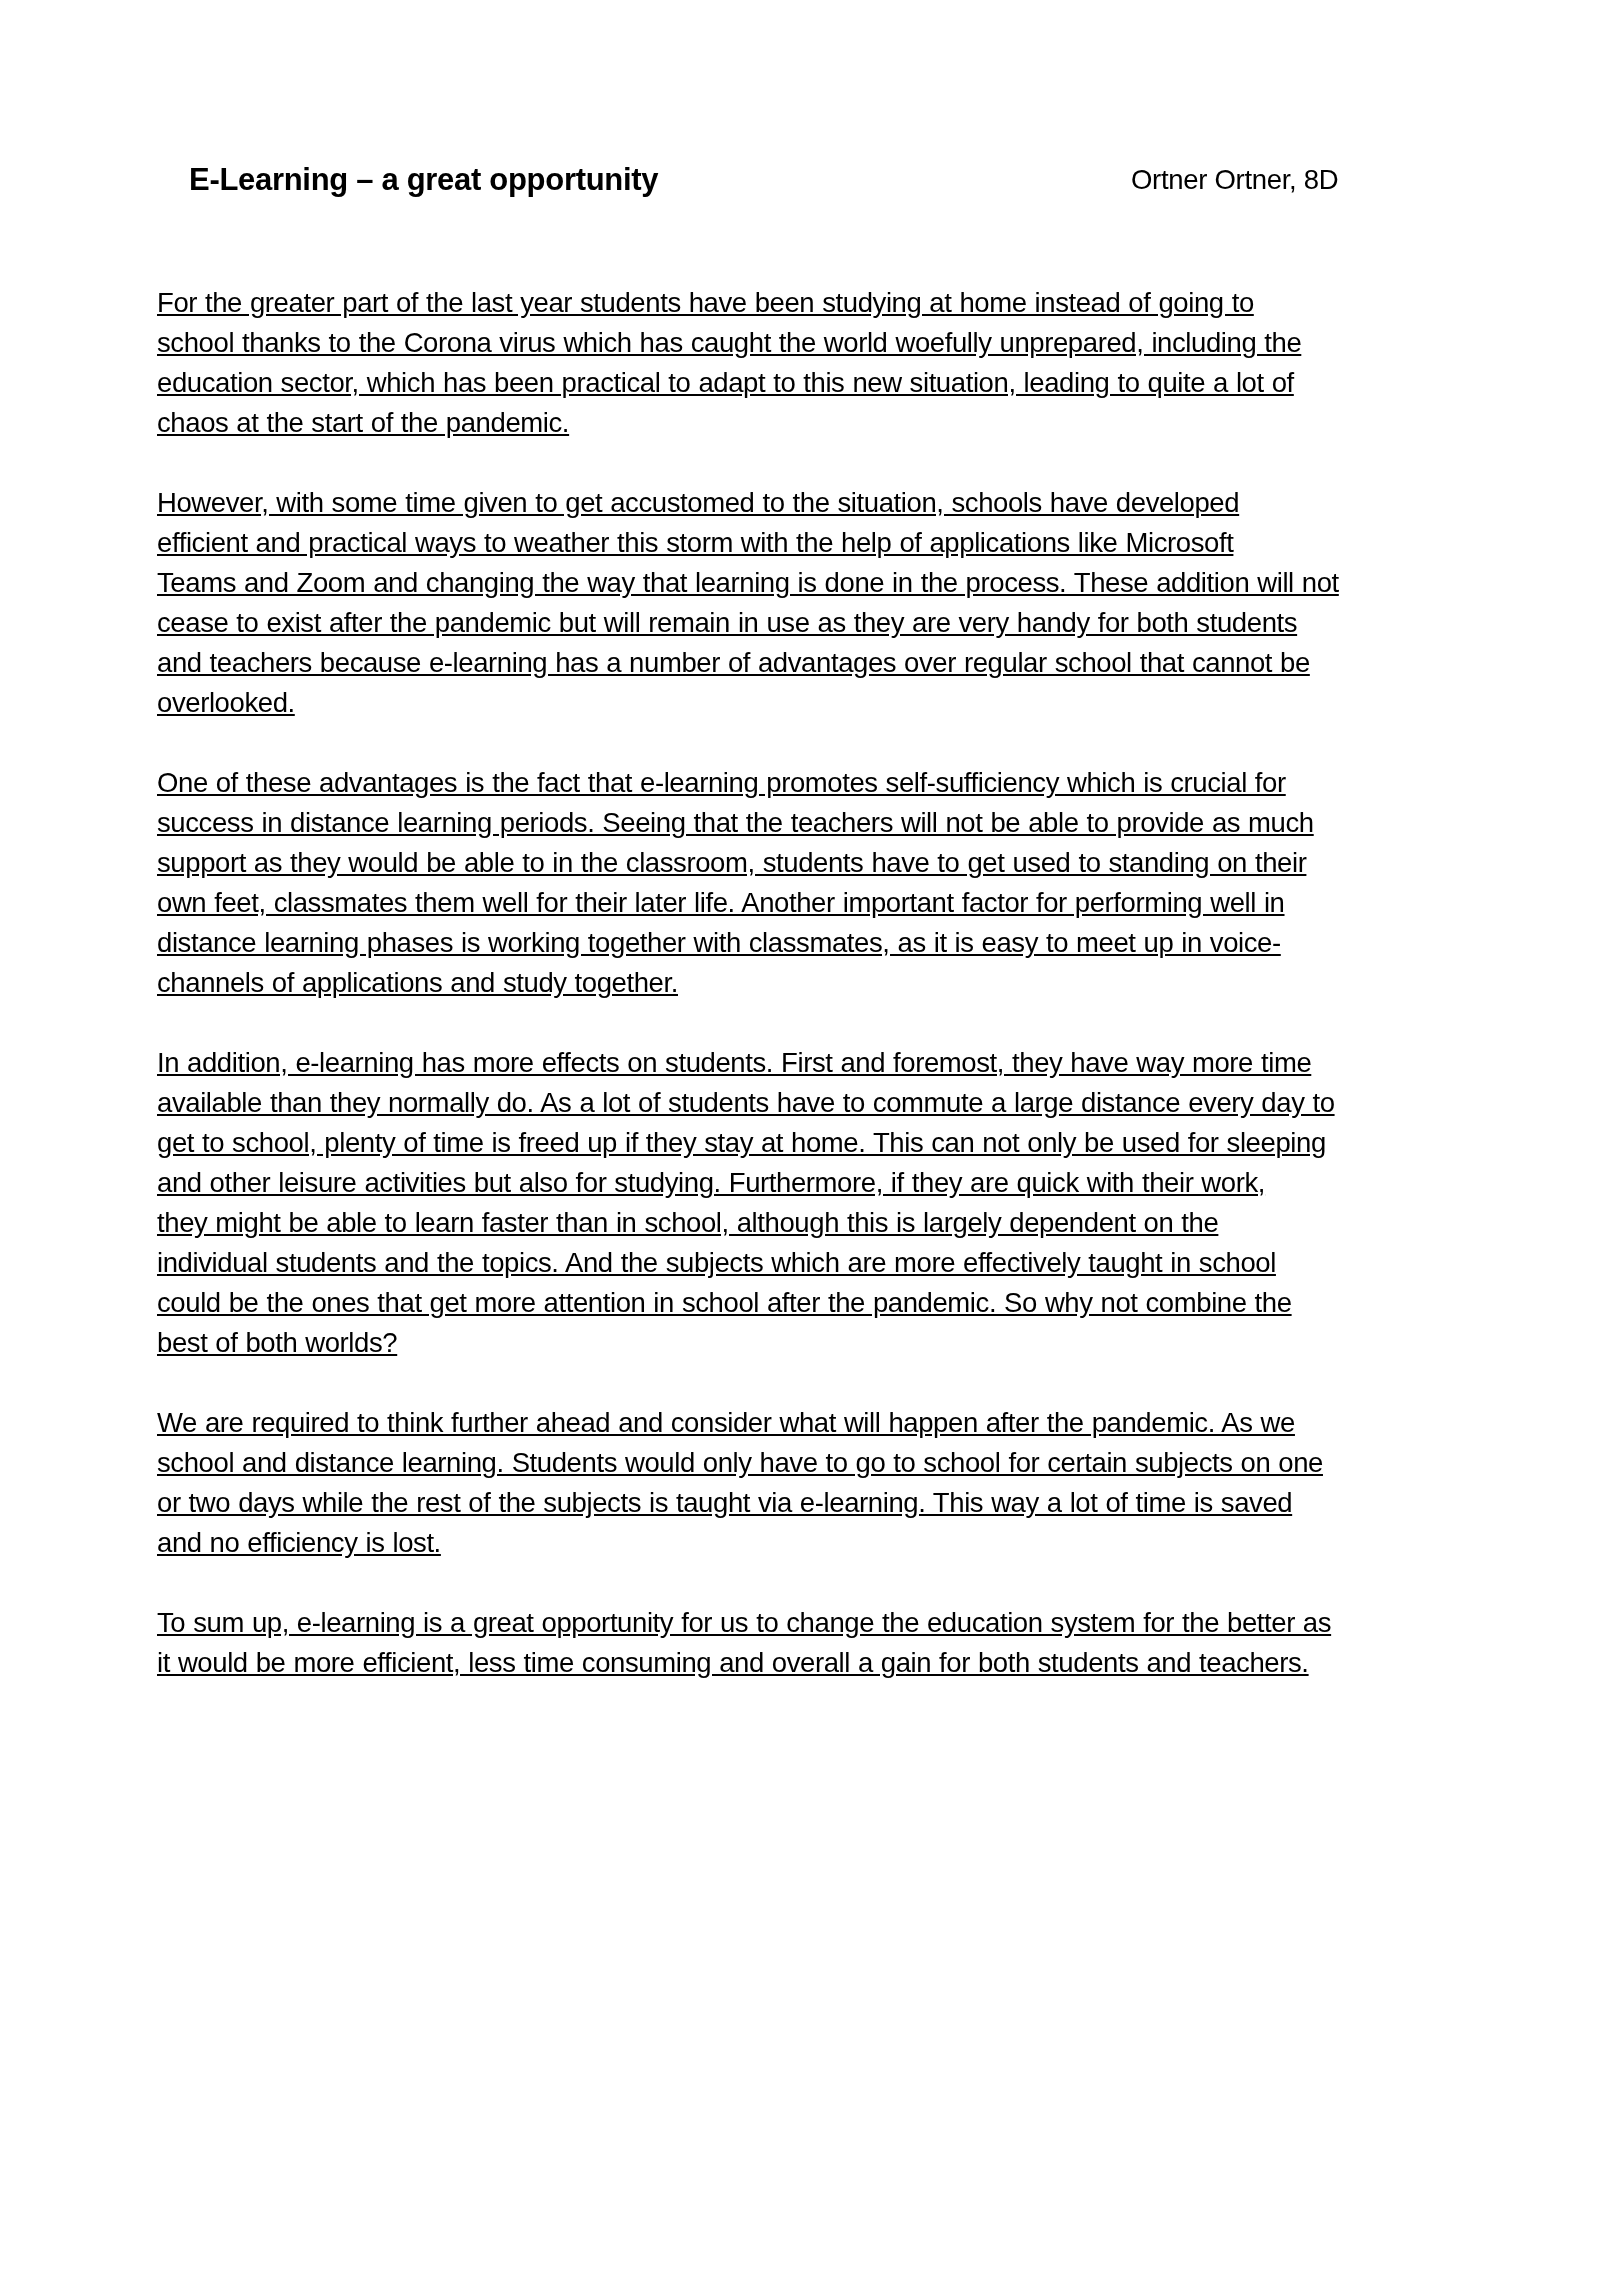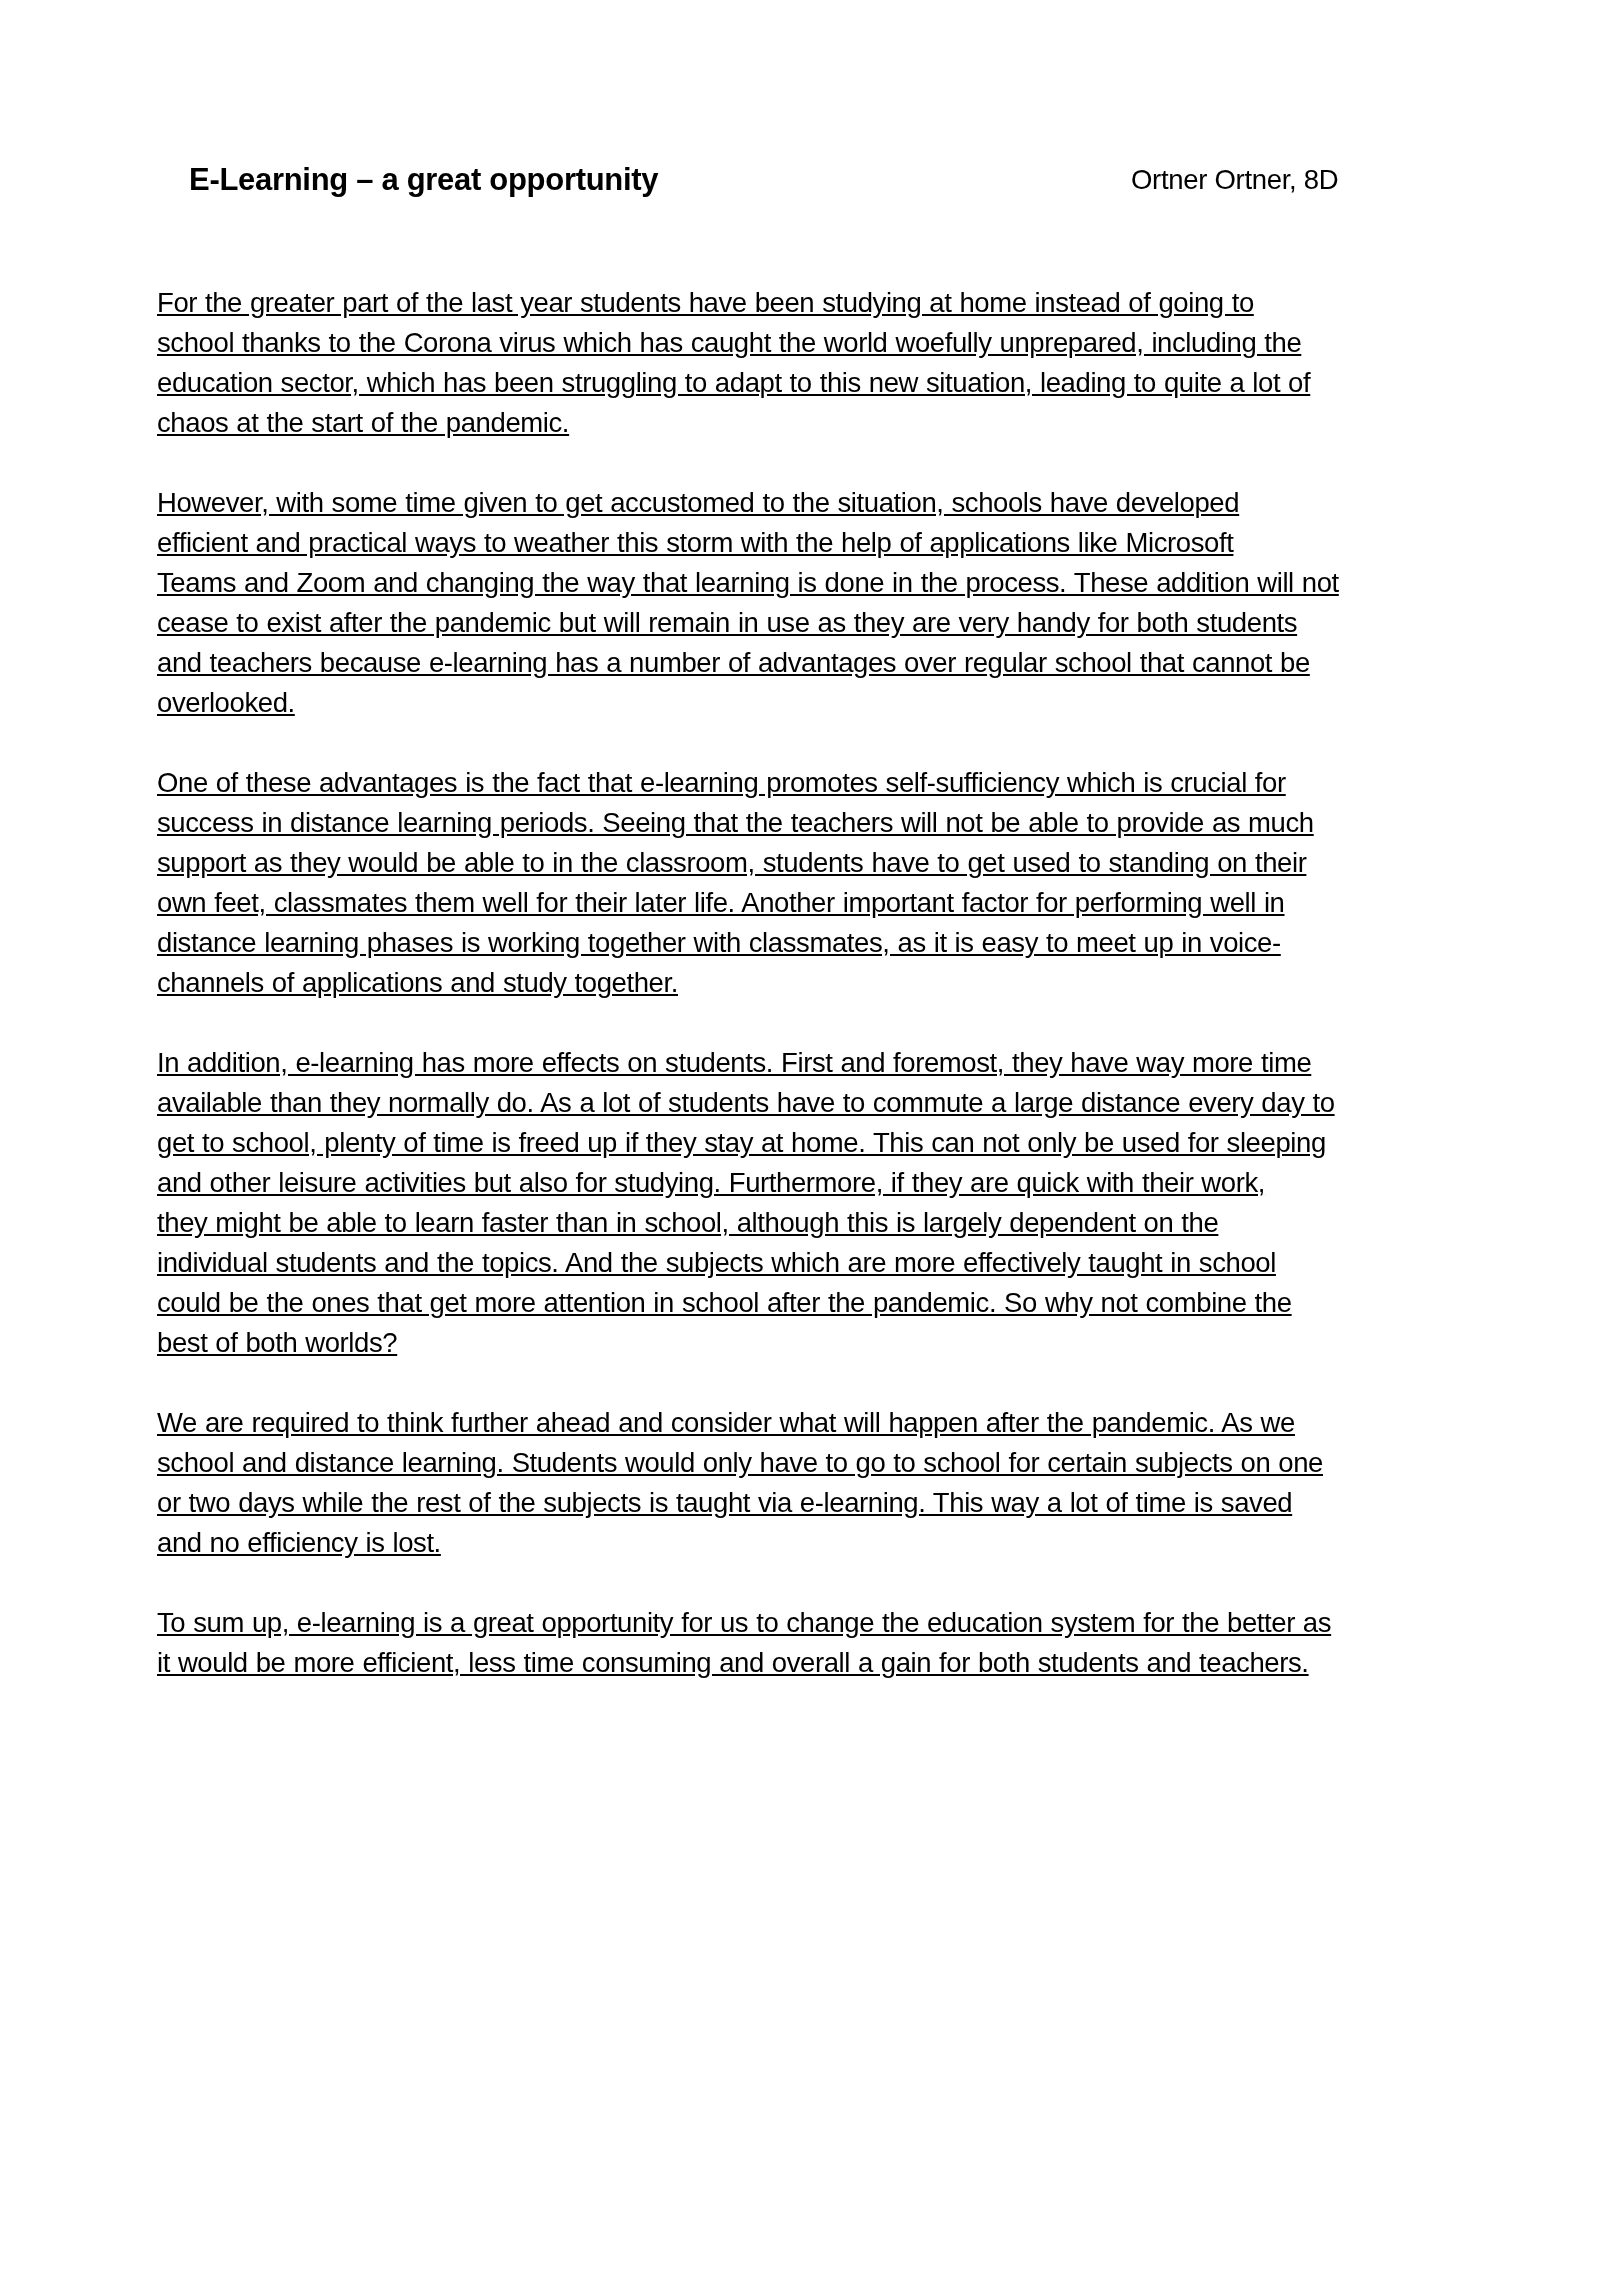--- a/index.html
+++ b/index.html
@@ -73,21 +73,21 @@
 <div class="page">
   <div class="header">
     <div class="title">E-Learning – a great opportunity</div>
     <div class="author">Ortner Ortner, 8D</div>
   </div>
 
   <div class="body">
     <p class="para">
       <span class="line">For the greater part of the last year students have been studying at home instead of going to</span>
       <span class="line">school thanks to the Corona virus which has caught the world woefully unprepared, including the</span>
-      <span class="line">education sector, which has been struggling to adapt to this new situation, leading to quite a lot of</span>
+      <span class="line">education sector, which has been practical to adapt to this new situation, leading to quite a lot of</span>
       <span class="line">chaos at the start of the pandemic.</span>
     </p>
 
     <p class="para">
       <span class="line">However, with some time given to get accustomed to the situation, schools have developed</span>
       <span class="line">efficient and practical ways to weather this storm with the help of applications like Microsoft</span>
       <span class="line">Teams and Zoom and changing the way that learning is done in the process. These addition will not</span>
       <span class="line">cease to exist after the pandemic but will remain in use as they are very handy for both students</span>
       <span class="line">and teachers because e-learning has a number of advantages over regular school that cannot be</span>
       <span class="line">overlooked.</span>

